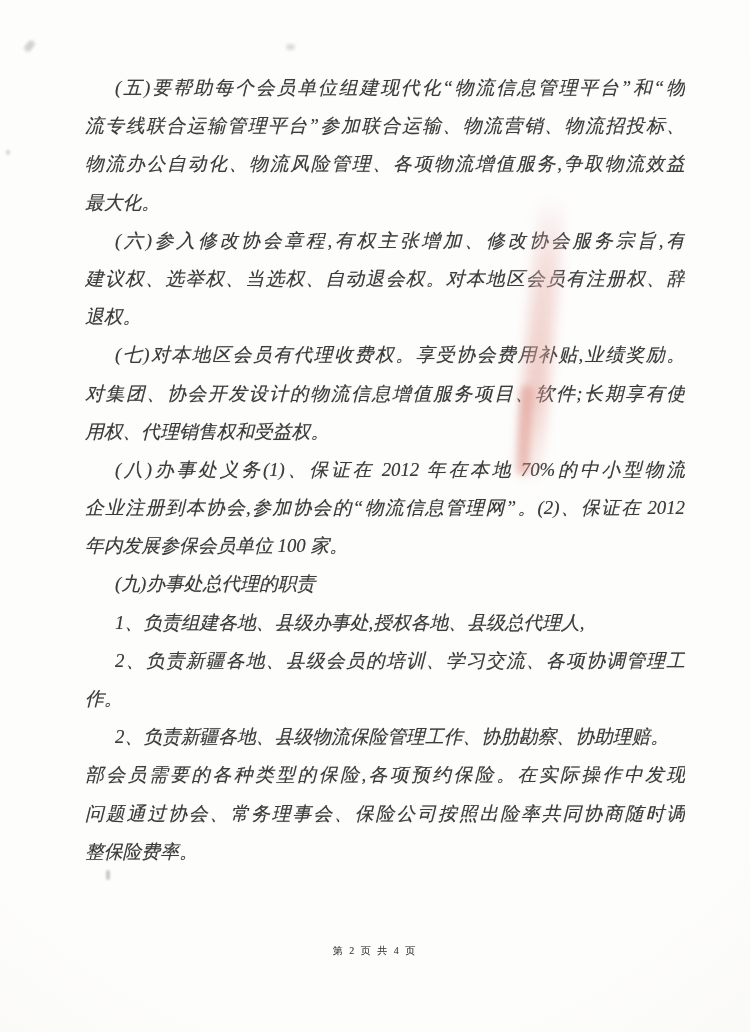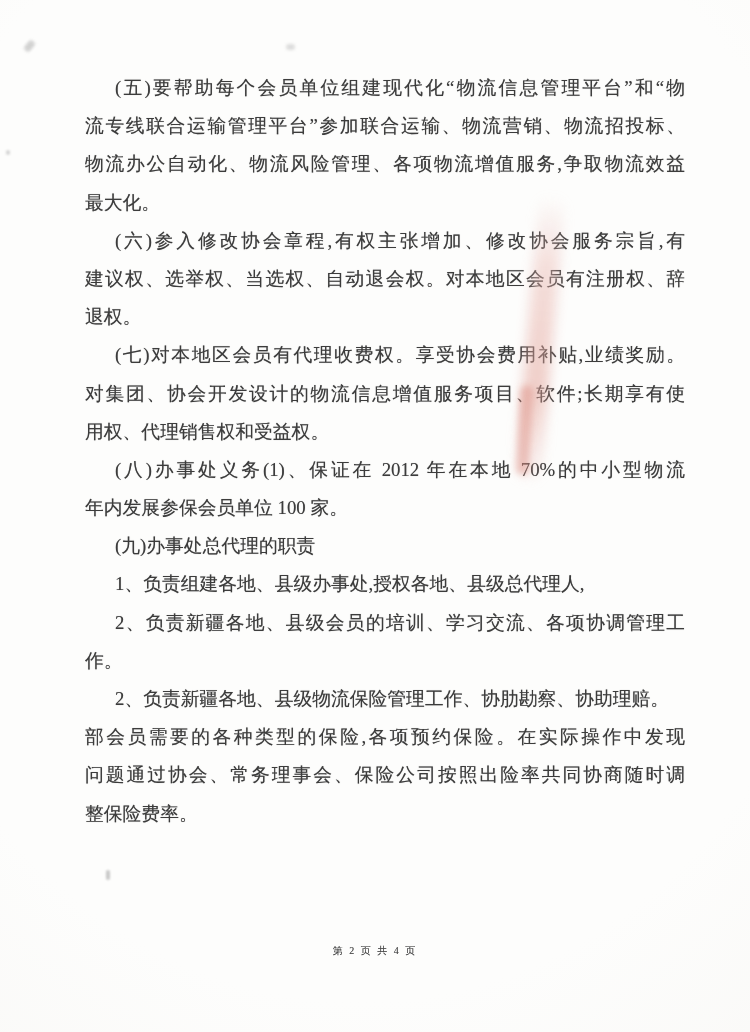--- a/index.html
+++ b/index.html
@@ -13,20 +13,21 @@
   .page {
     position: absolute; inset: 0;
     background: radial-gradient(ellipse 120% 100% at 48% 42%, #fdfdfc 55%, #f6f5f2 100%);
   }
   .content {
     position: absolute;
     left: 85px; top: 69px; width: 600px;
     color: #3c3c3c;
     font-size: 18.8px;
     letter-spacing: 0;
+    font-style: italic;
   }
   .para { margin: 0; }
   .line {
     height: 38.2px;
     line-height: 38.2px;
     overflow: hidden;
     text-align: left;
     text-shadow: 0 0 0.7px rgba(62,62,62,0.55);
   }
   .jl {
@@ -93,20 +94,21 @@
     </div>
 
     <div class="para">
       <div class="line indent jl">(七)对本地区会员有代理收费权。享受协会费用补贴,业绩奖励。</div>
       <div class="line jl">对集团、协会开发设计的物流信息增值服务项目、软件;长期享有使</div>
       <div class="line">用权、代理销售权和受益权。</div>
     </div>
 
     <div class="para">
       <div class="line indent jl">(八)办事处义务(1)、保证在 2012 年在本地 70%的中小型物流</div>
+      <div class="line jl">企业注册到本协会,参加协会的“物流信息管理网”。(2)、保证在 2012</div>
       <div class="line">年内发展参保会员单位 100 家。</div>
     </div>
 
     <div class="para">
       <div class="line indent">(九)办事处总代理的职责</div>
     </div>
 
     <div class="para">
       <div class="line indent">1、负责组建各地、县级办事处,授权各地、县级总代理人,</div>
     </div>

